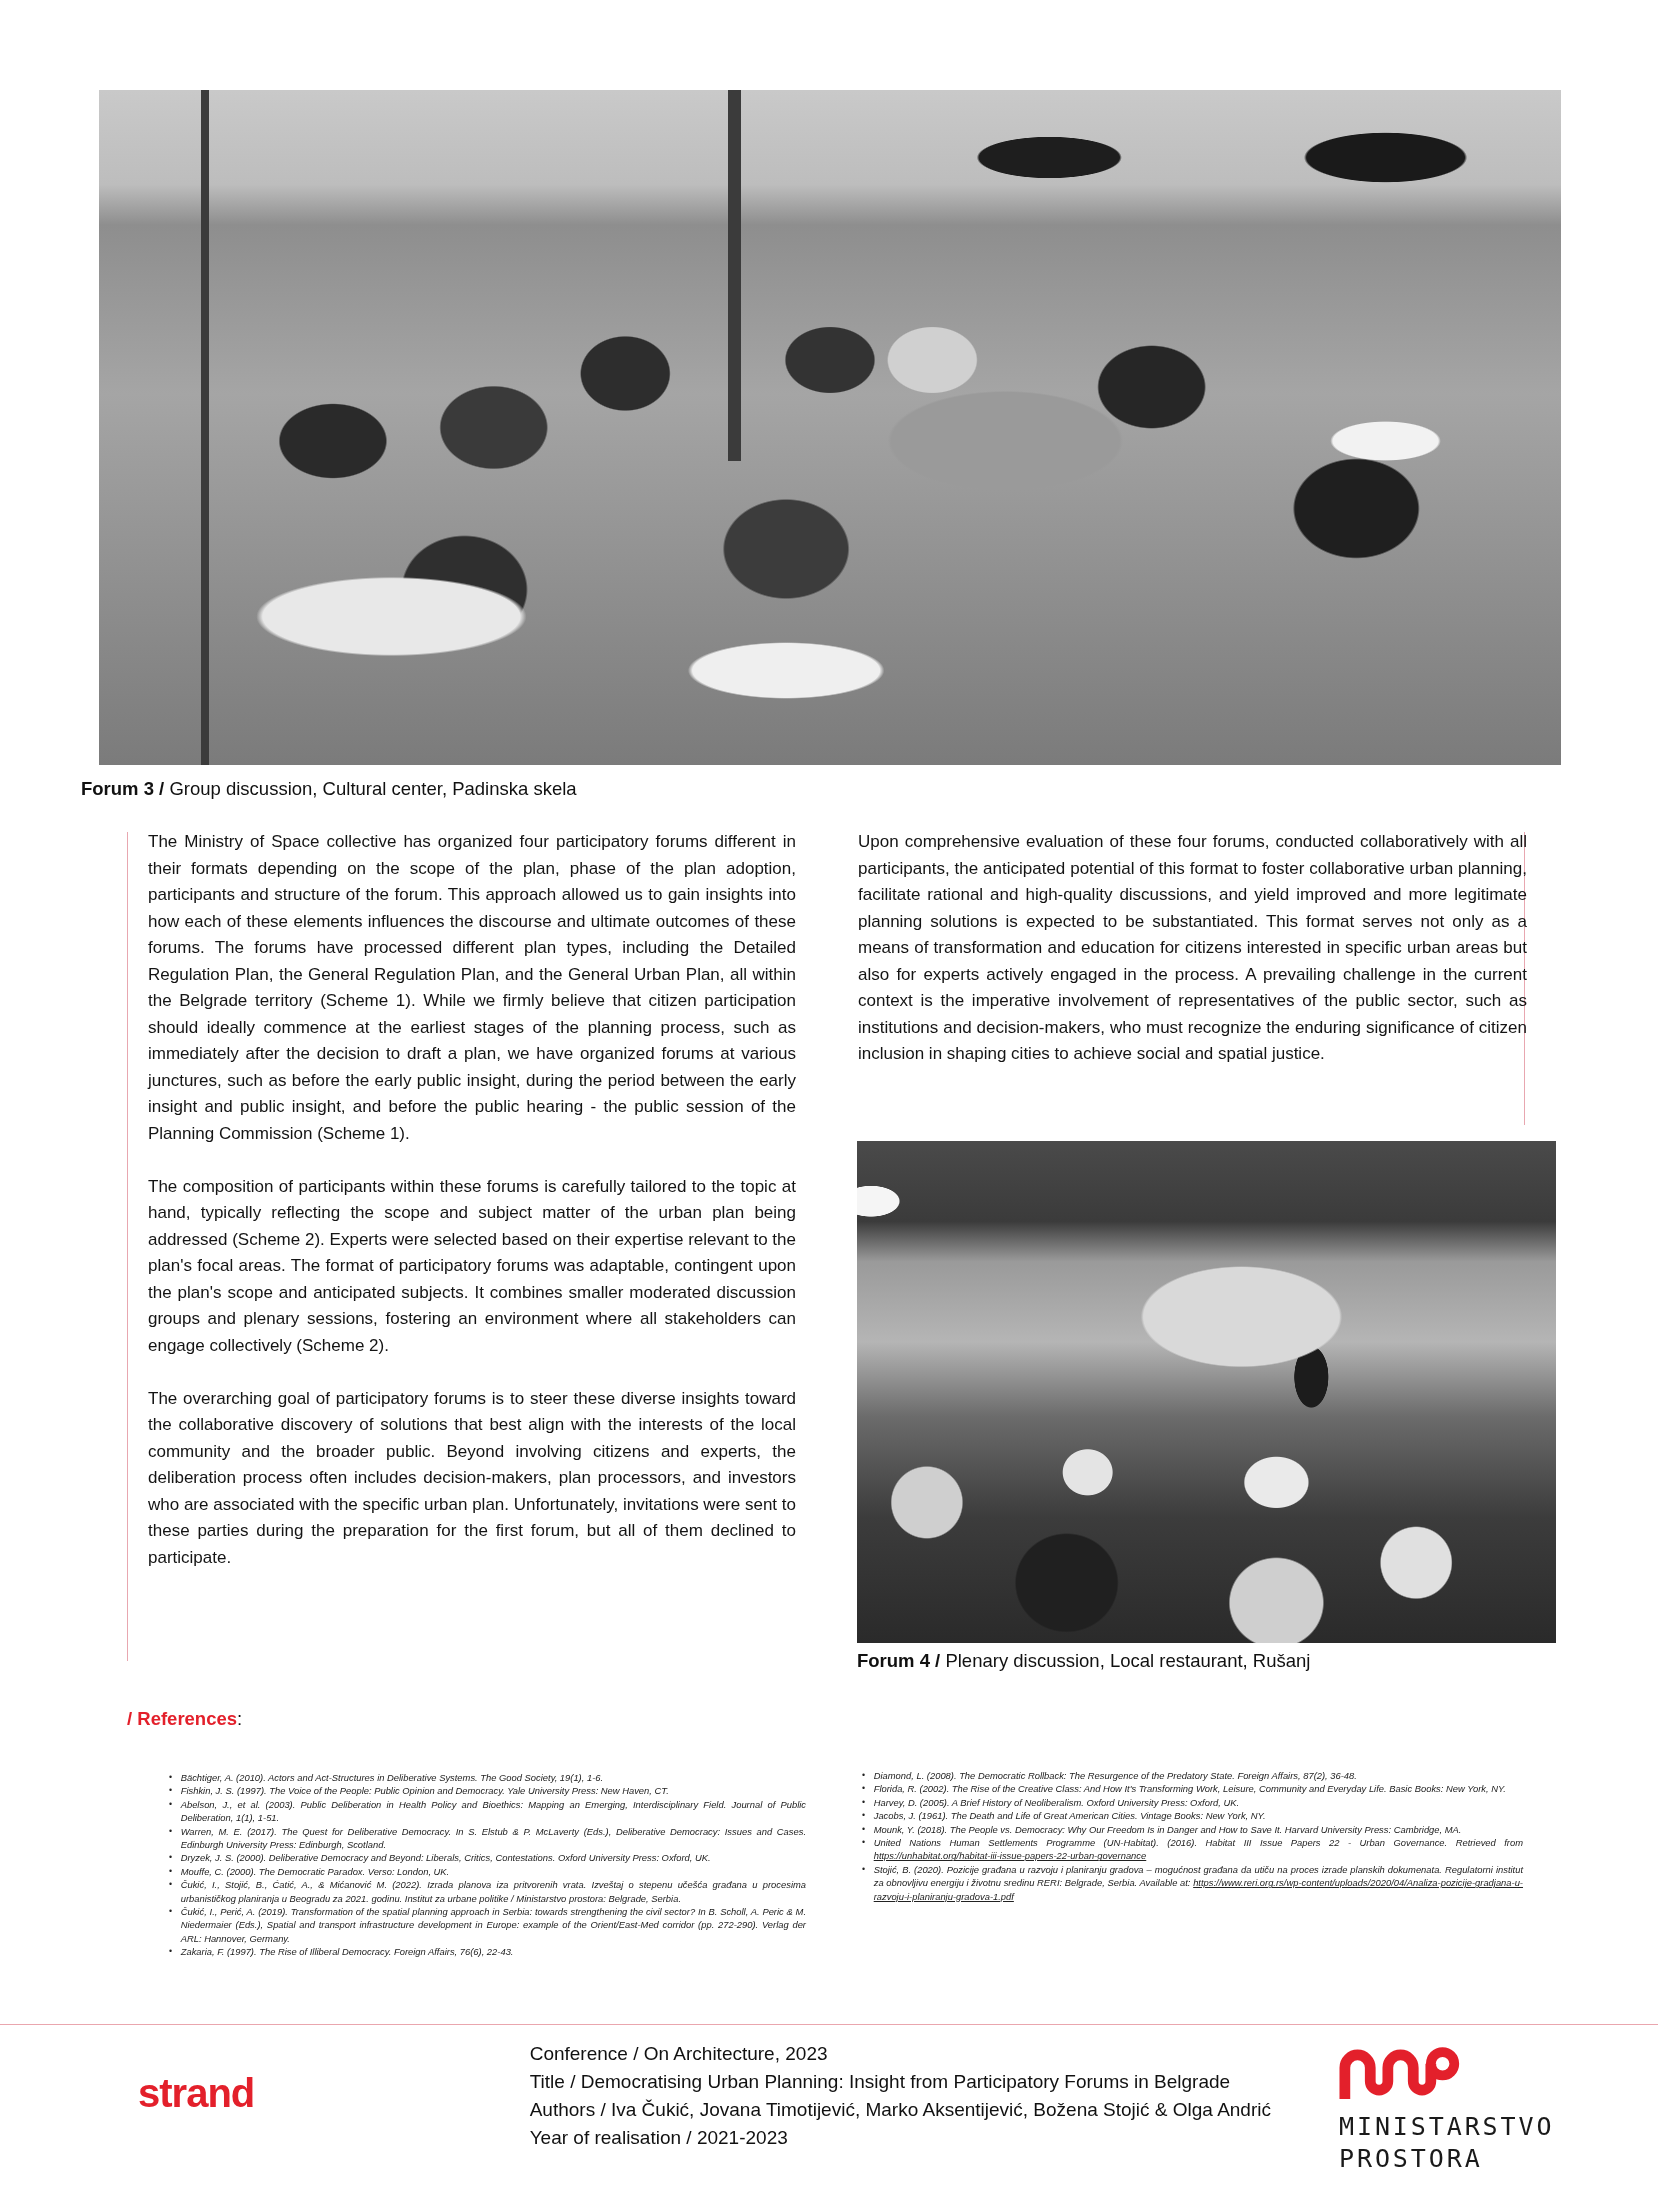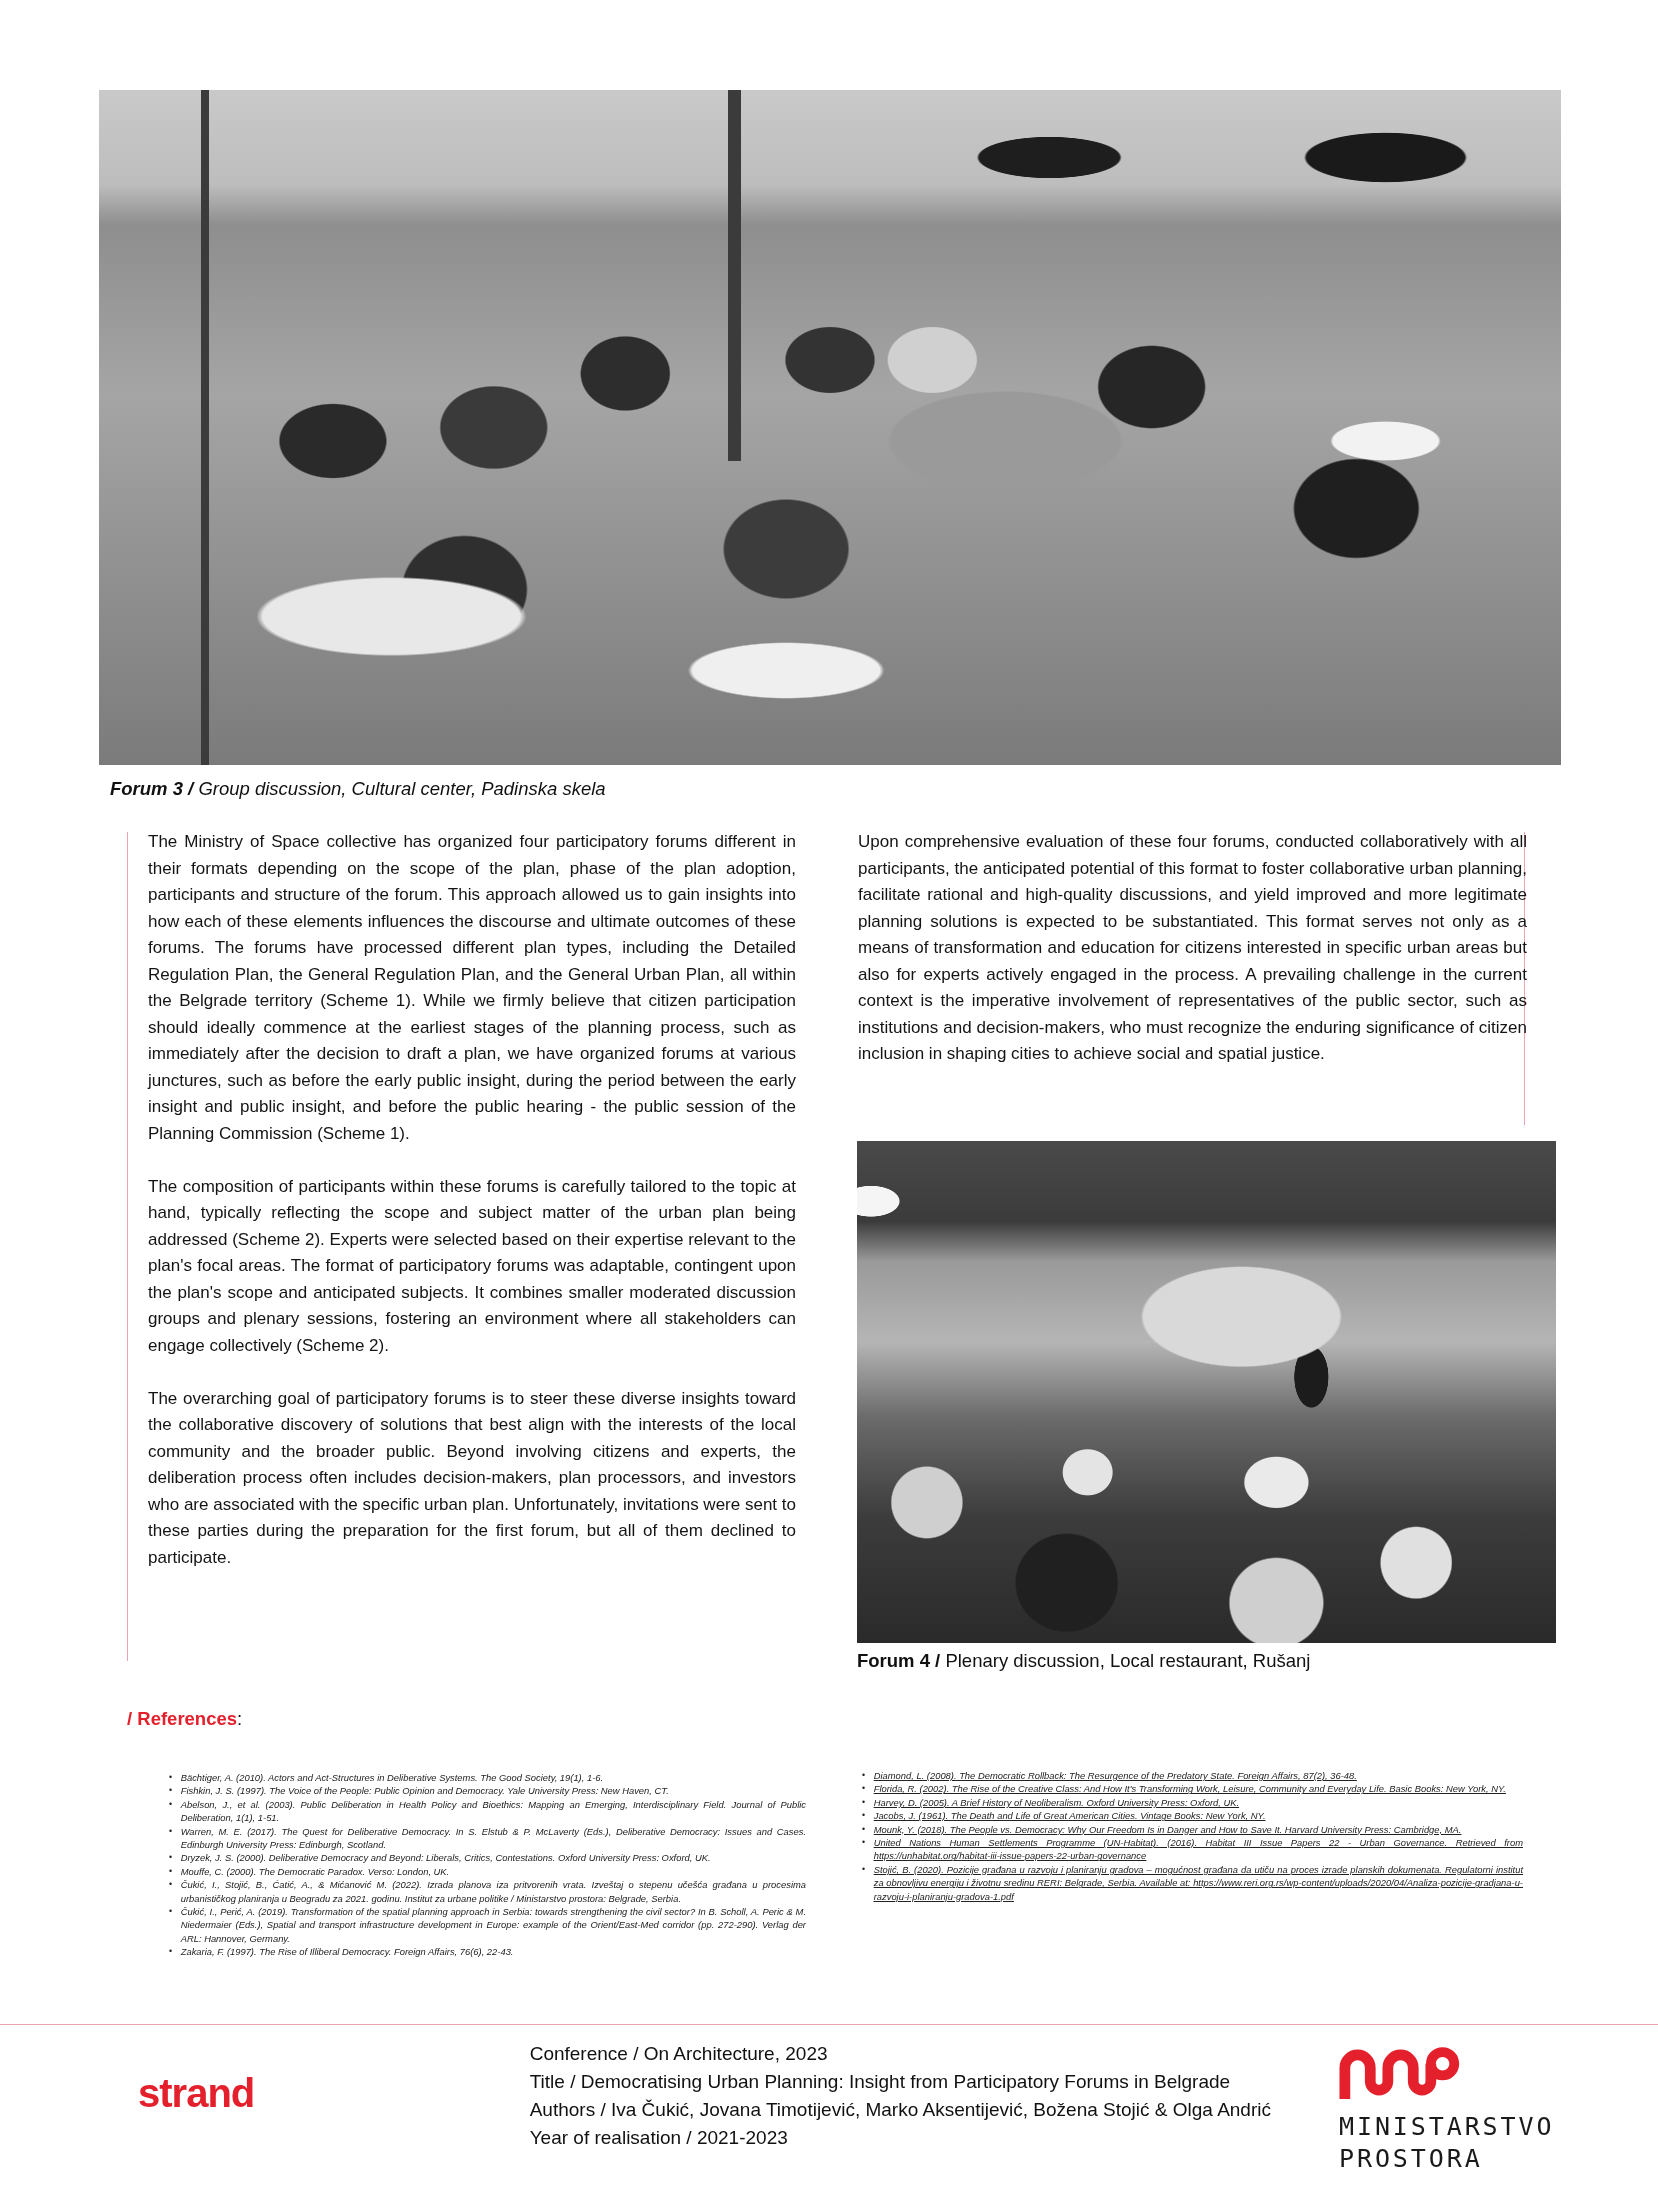--- a/index.html
+++ b/index.html
@@ -40,41 +40,41 @@
       radial-gradient(ellipse 12% 16% at 30% 88%, #202020 0 60%, transparent 62%),
       radial-gradient(ellipse 12% 16% at 60% 92%, #cfcfcf 0 55%, transparent 57%),
       radial-gradient(ellipse 10% 14% at 80% 84%, #e0e0e0 0 50%, transparent 52%),
       radial-gradient(ellipse 10% 14% at 10% 72%, #cfcfcf 0 50%, transparent 52%),
       radial-gradient(ellipse 8% 6% at 2% 12%, #f5f5f5 0 50%, transparent 52%),
       linear-gradient(180deg, #4a4a4a 0%, #3b3b3b 16%, #9a9a9a 24%, #b5b5b5 40%, #6b6b6b 55%, #3c3c3c 75%, #2a2a2a 100%);
   }
 
   .caption { position:absolute; font-size:18.5px; color:#111; white-space:nowrap; }
   .caption b { font-weight:bold; }
-  #caption-forum3 { left:110px; top:778px;font-style:italic; }
+  #caption-forum3 { left:81px; top:778px; }
   #caption-forum4 { left:857px; top:1650px; }
 
   
   .col { position:absolute; font-size:17px; line-height:26.5px; text-align:justify; color:#141414; }
   .col p { margin:0 0 26.5px 0; }
   .col p:last-child { margin-bottom:0; }
   #col-left { left:148px; top:829px; width:648px; padding-left:0; }
   #rule-left { position:absolute; left:127px; top:832px; width:1px; height:829px; background:#e8a7b0; }
   #col-right { left:858px; top:829px; width:669px; }
   #rule-right { position:absolute; left:1524px; top:832px; width:1px; height:293px; background:#e8a7b0; }
 
   
   #refs-title { position:absolute; left:127px; top:1708px; font-size:18.5px; font-weight:bold; color:#e3202b; }
   #refs-title .colon { color:#111; font-weight:normal; }
   .refs { position:absolute; margin:15px; padding:0; list-style:none; font-size:9.4px; line-height:13.4px; font-style:italic; color:#222; text-align:justify; }
   .refs li { position:relative; padding-left:13.7px; }
   .refs li::before { content:"•"; position:absolute; left:2px; font-style:normal; font-size:8.8px; }
   .refs li .link { text-decoration:underline; }
   #refs-left { left:152px; top:1756px; width:639px; }
-  #refs-right { left:845px; top:1754px; width:663px;text-decoration:underline; }
+  #refs-right { left:845px; top:1754px; width:663px; }
 
   #footer-rule { position:absolute; left:0; top:2024px; width:1659px; height:1px; background:#eaa6ae; }
 
   #strand-logo { position:absolute; left:138px; top:2073px; font-size:40px; font-weight:bold; color:#e3202b; letter-spacing:-1px; line-height:1; }
 
   #credits { position:absolute; right:388px; top:2040px; text-align:left; font-size:19px; line-height:28px; color:#111; }
   #credits div { white-space:nowrap; }
 
   #mp-logo { position:absolute; left:1339px; top:2046px; width:215px; height:137px; }
   #mp-logo .mp-text { position:absolute; left:0; font-family:"DejaVu Sans Mono", monospace; font-size:25px; letter-spacing:2.9px; color:#1a1a1a; line-height:1; }

